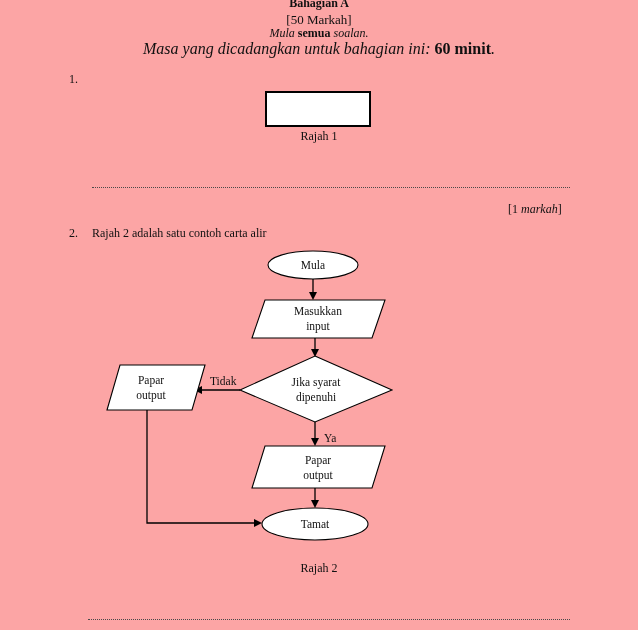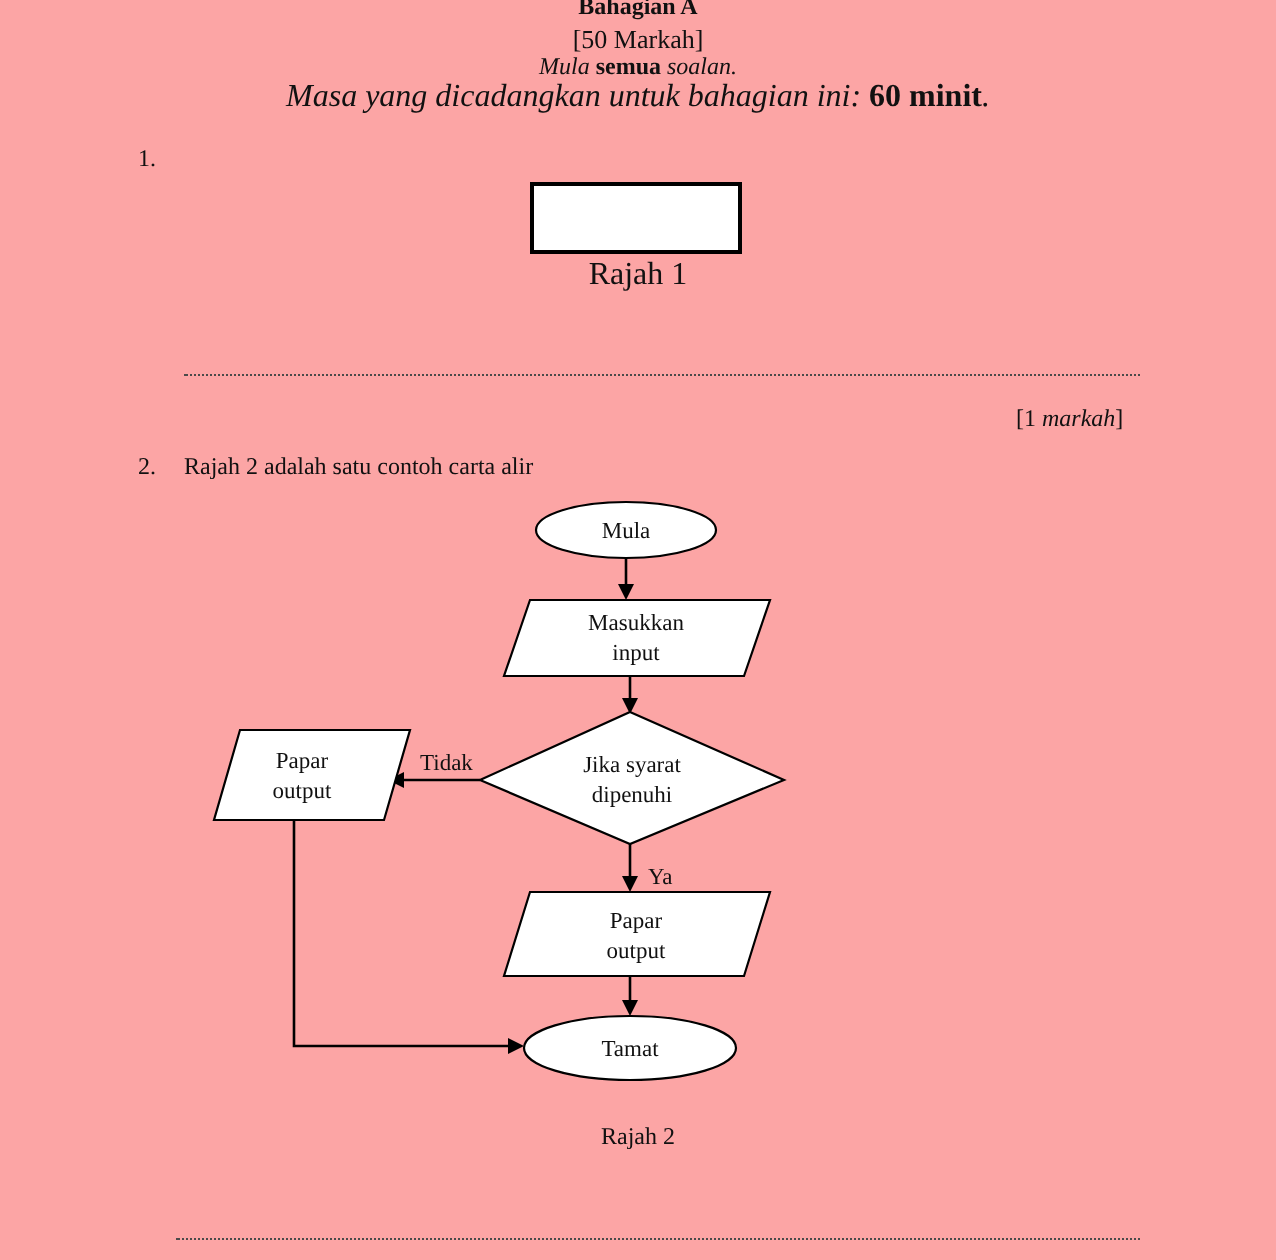--- a/index.html
+++ b/index.html
@@ -69,21 +69,21 @@
     border: 2px solid #000;
     background: #fff;
     box-sizing: border-box;
   }
   #rajah1-caption {
     position: absolute;
     left: 265px;
     top: 129px;
     width: 108px;
     text-align: center;
-    font-size: 16px;
+    font-size: 12px;
   }
 
   
   .dotline {
     position: absolute;
     height: 1px;
     border-bottom: 1.6px dotted #4a4a4a;
   }
   #dot1 { left: 92px; top: 186px; width: 478px; }
   #dot2 { left: 88px; top: 618px; width: 482px; }

